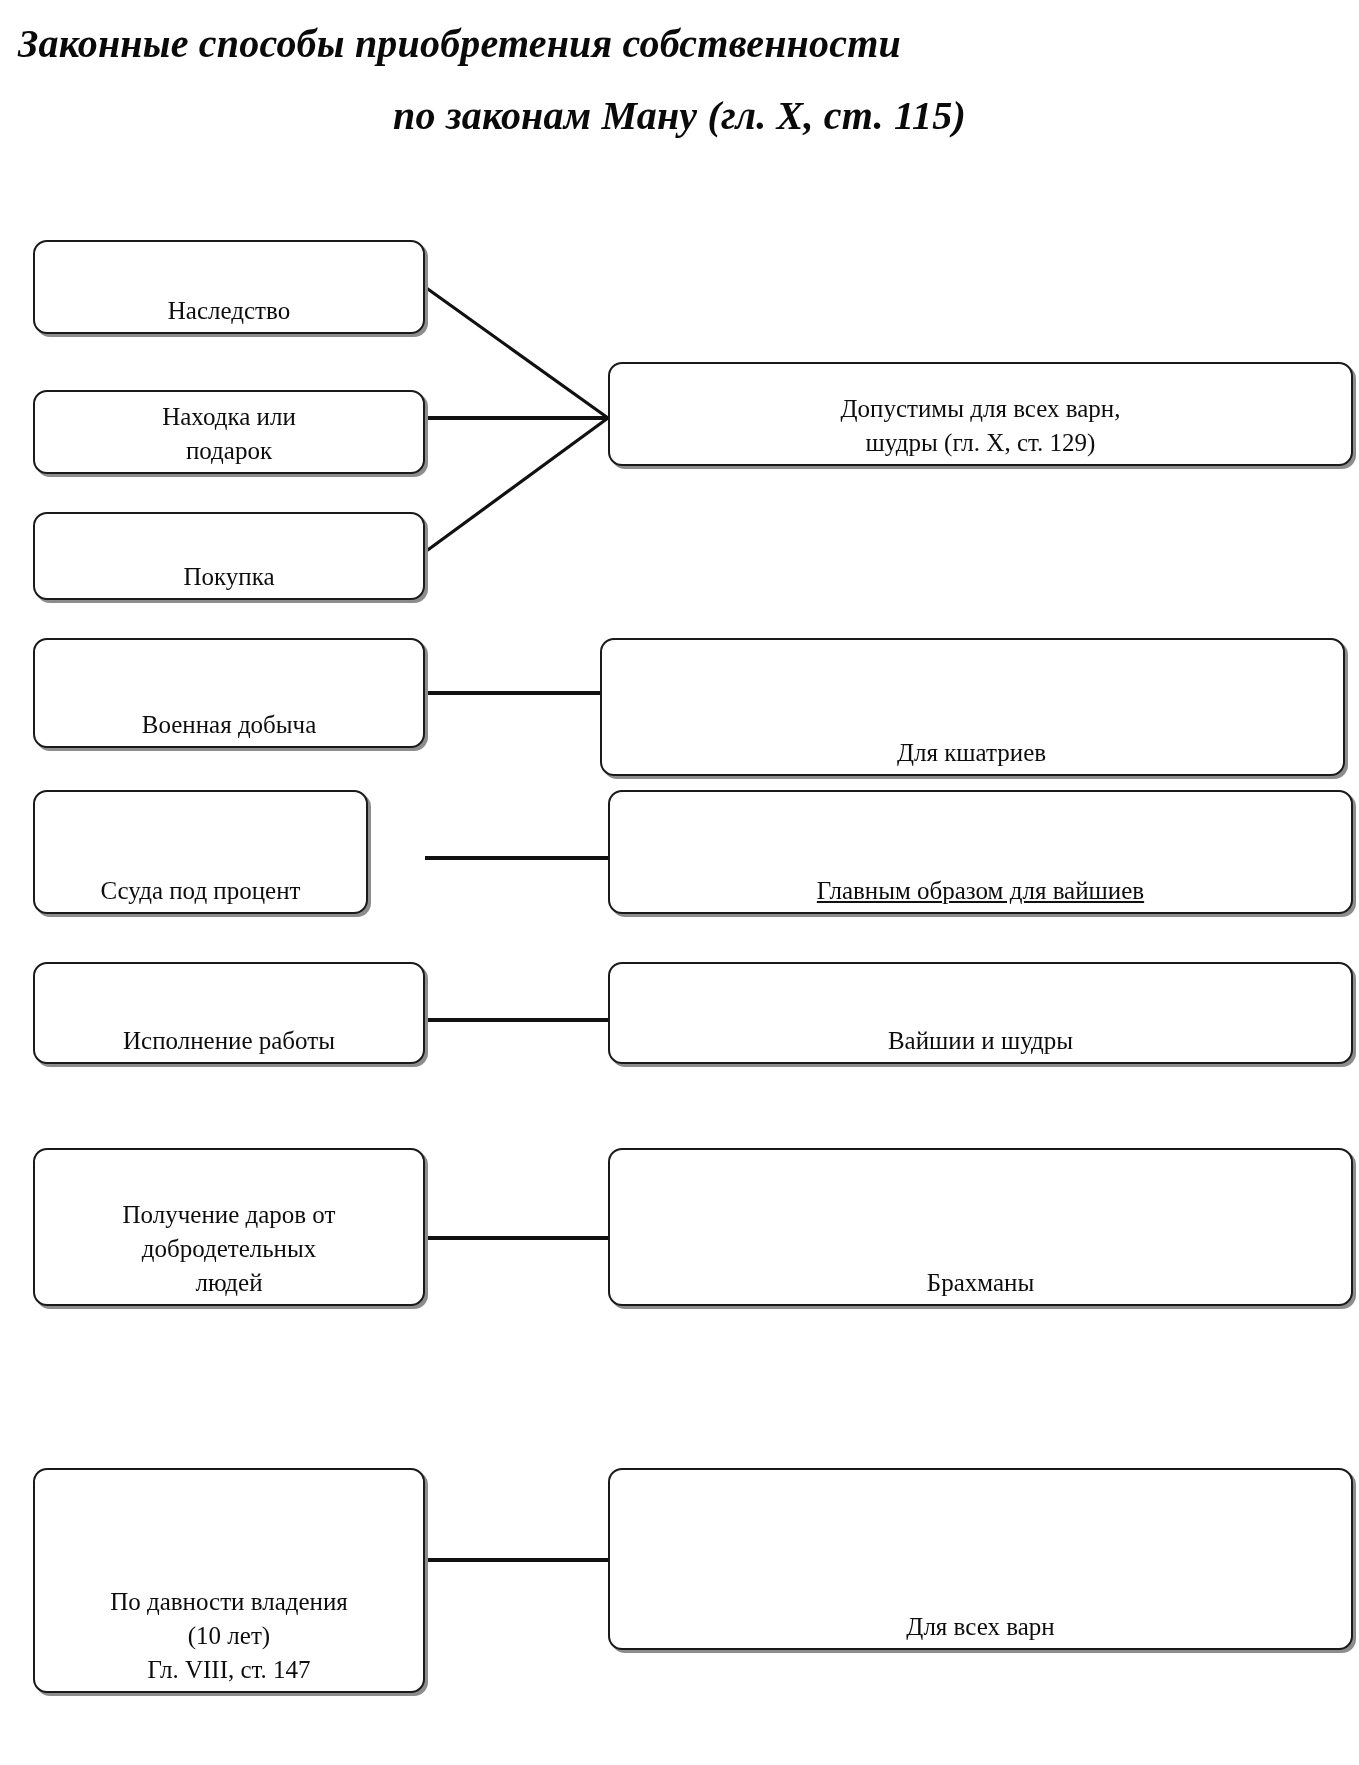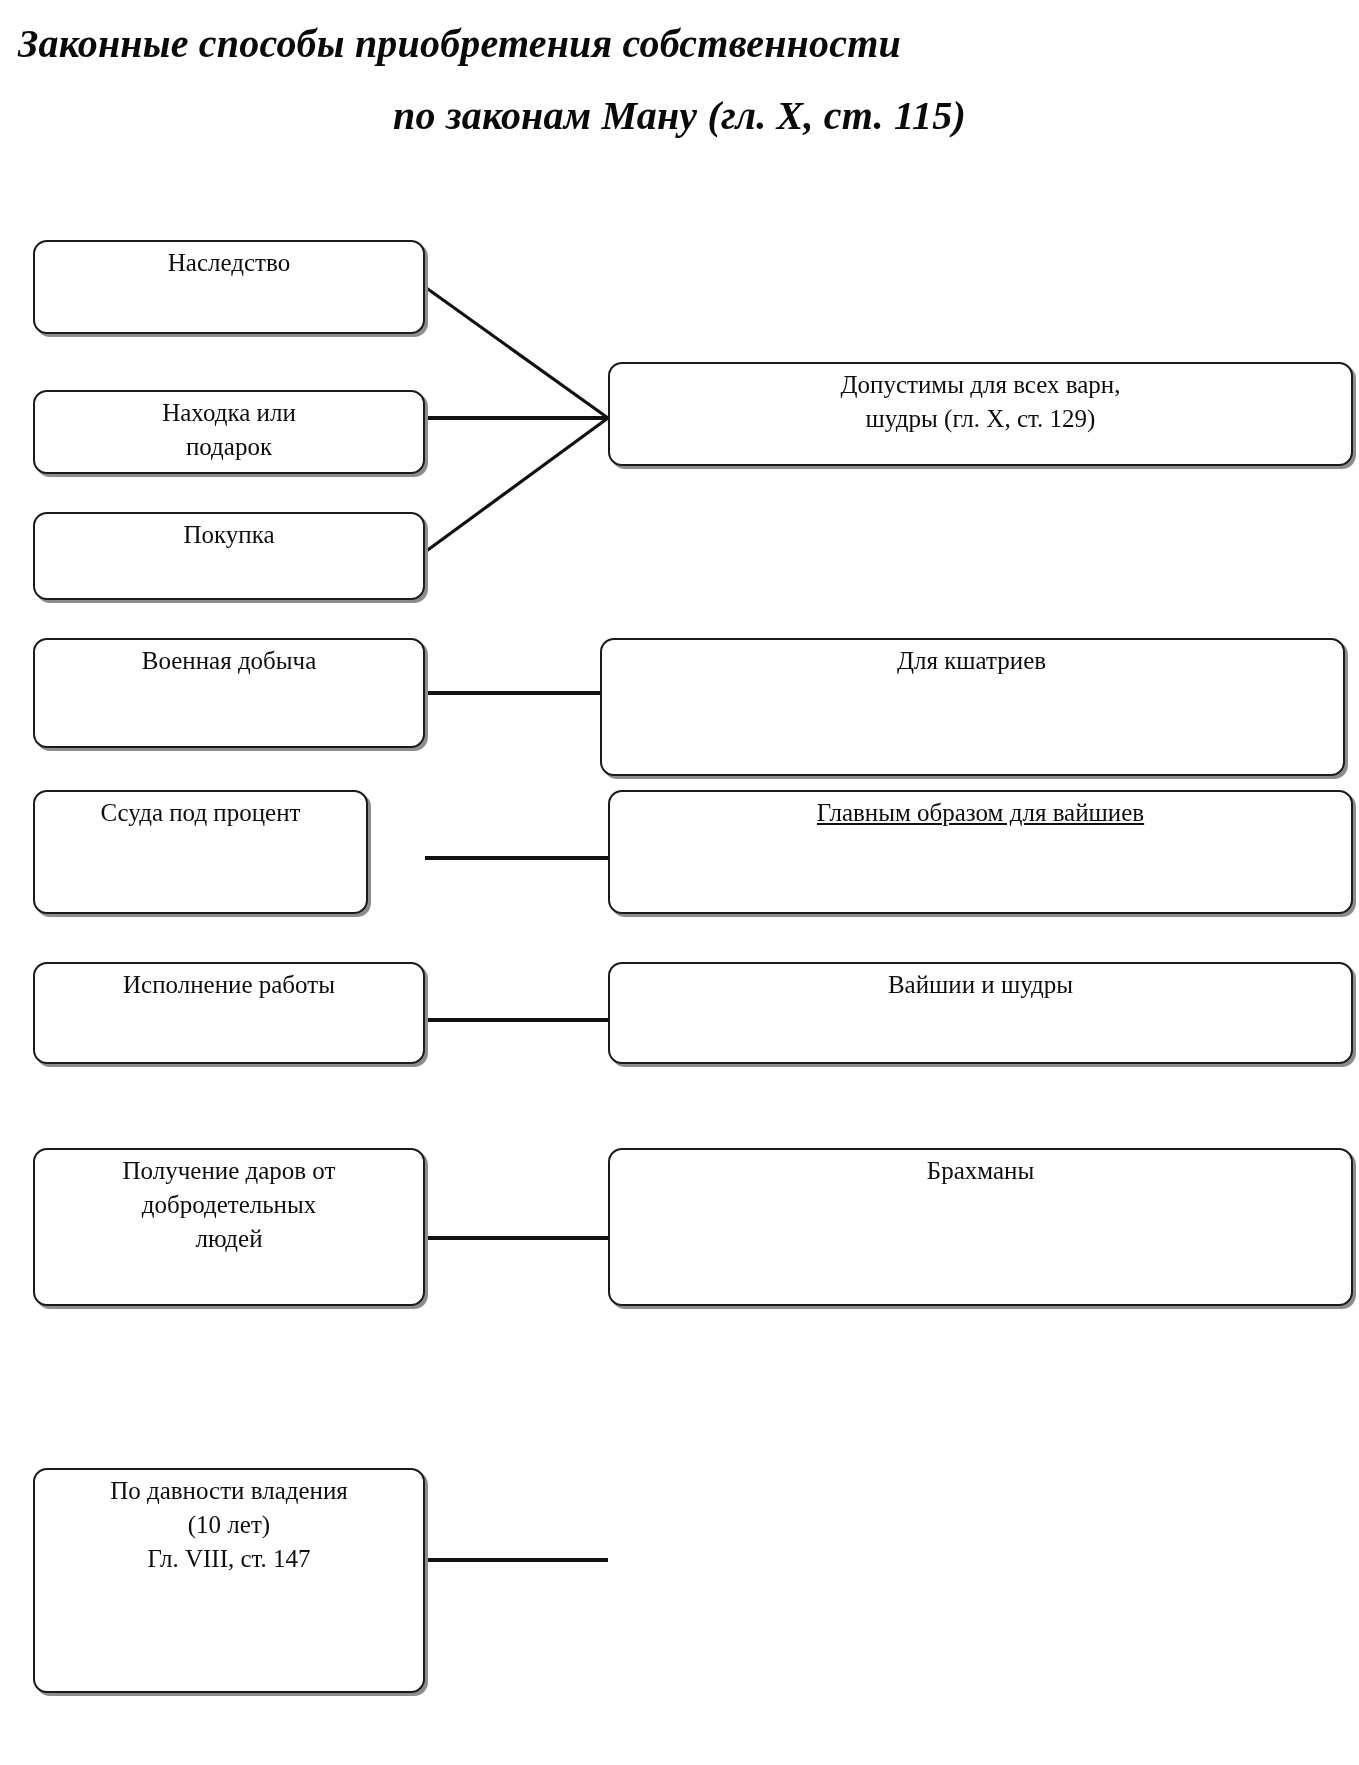--- a/index.html
+++ b/index.html
@@ -57,21 +57,21 @@
 
   
   .node {
     position: absolute;
     box-sizing: border-box;
     background: #ffffff;
     border: 2.3px solid #1a1a1a;
     border-radius: 14px;
     box-shadow: 3px 3px 0 0 #8d8d8d;
     display: flex;
-    align-items: flex-start;
+    align-items: flex-end;
     justify-content: center;
     text-align: center;
     padding: 4px 10px;
     z-index: 2;
   }
   .node .label {
     font-family: "Liberation Serif", "DejaVu Serif", serif;
     font-size: 25px;
     line-height: 34px;
     color: #0d0d0d;
@@ -158,15 +158,18 @@
     <div class="node" style="left:608px; top:1148px; width:745px; height:158px;">
       <span class="label">Брахманы</span>
     </div>
 
     <div class="node" style="left:33px; top:1468px; width:392px; height:225px;">
       <span class="label">По давности владения
 (10 лет)
 Гл. VIII, ст. 147</span>
     </div>
 
+    <div class="node" style="left:608px; top:1468px; width:745px; height:182px;">
+      <span class="label">Для всех варн</span>
+    </div>
 
   </div>
 </div>
 
 </body></html>

